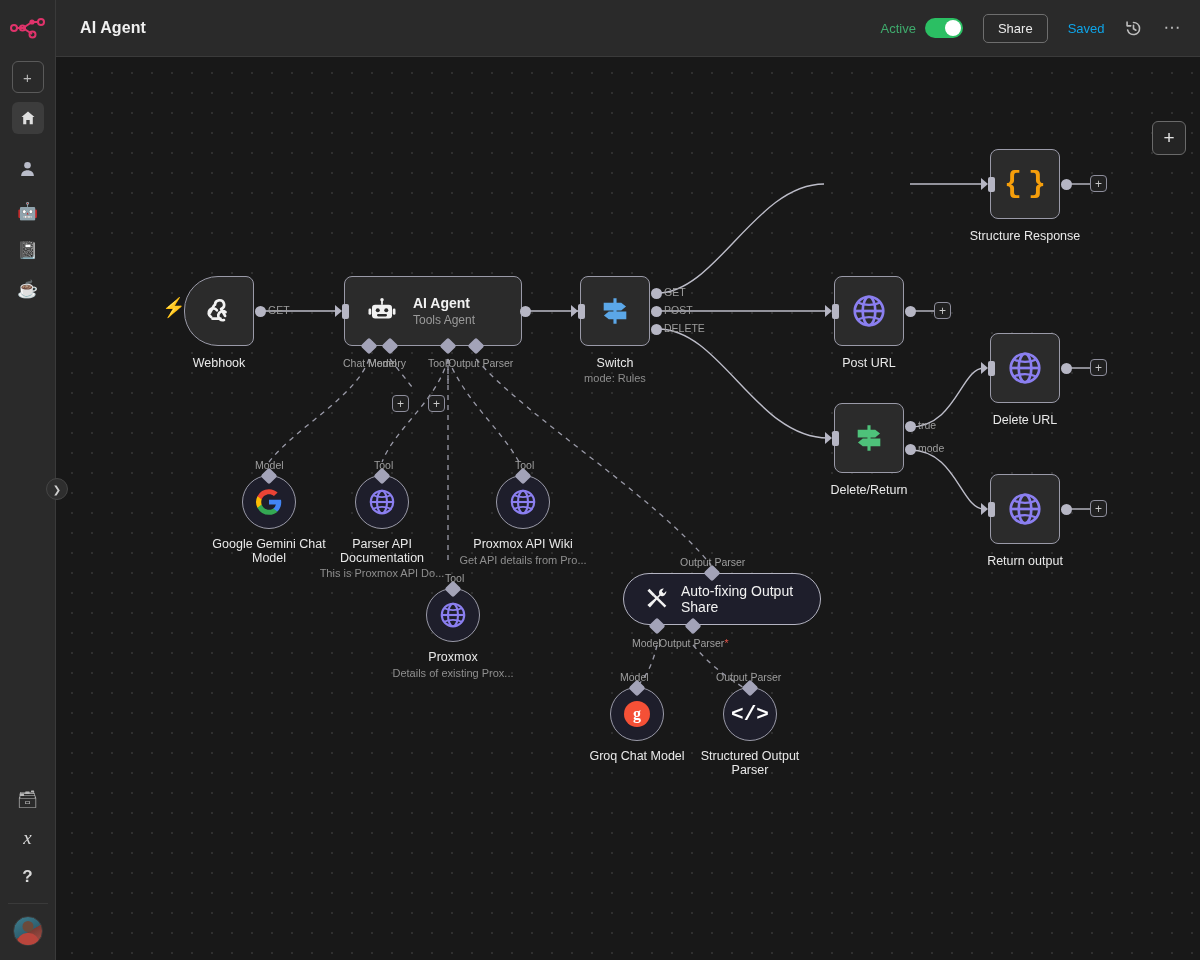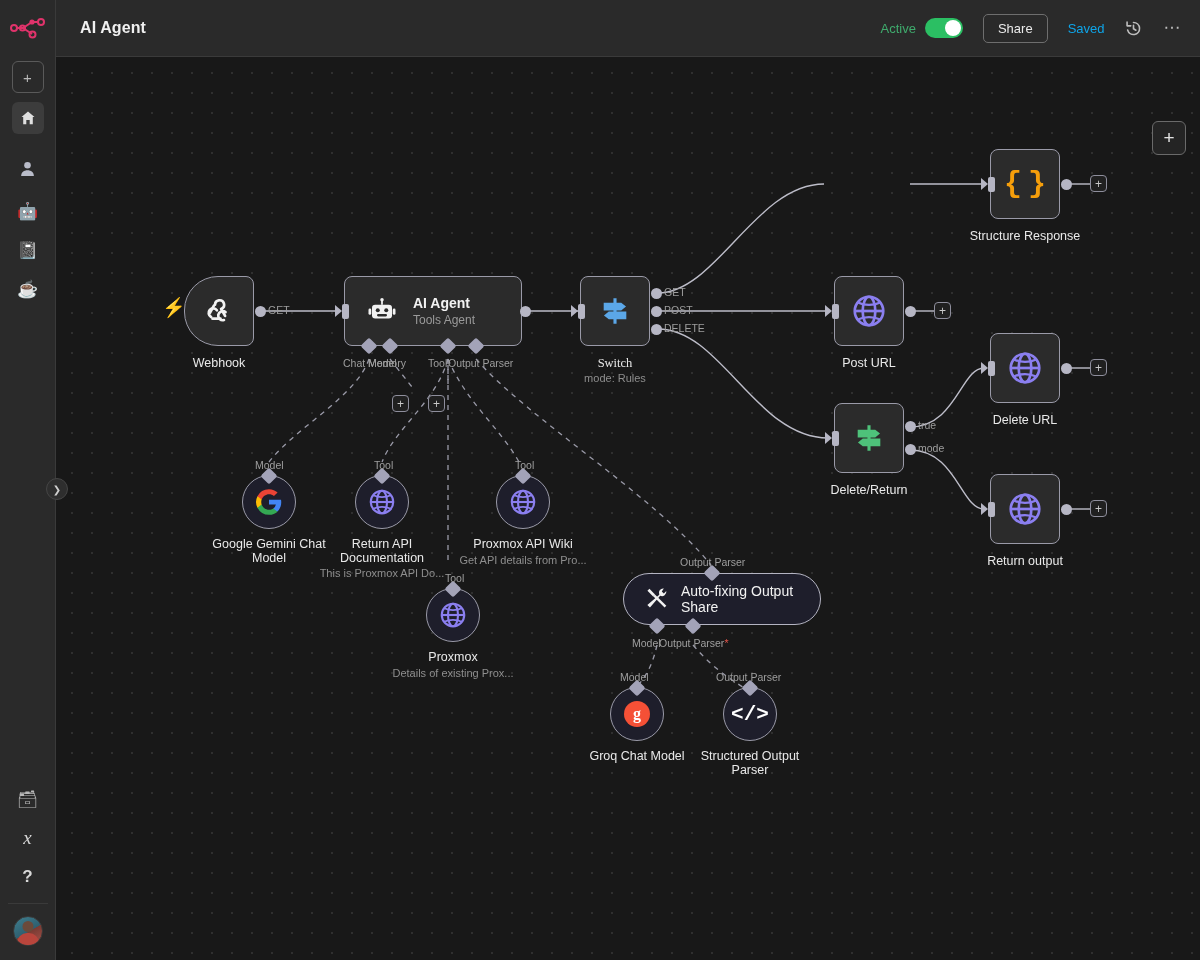--- a/index.html
+++ b/index.html
@@ -389,21 +389,21 @@
           <path d="M4 6.2h12.4l3.4 2.7-3.4 2.7H4z" fill="#5ba7e8"></path>
           <path d="M20 12.4H7.6l-3.4 2.7 3.4 2.7H20z" fill="#5ba7e8"></path>
         </svg>
       </div>
       <div class="port" style="left:71px; top:12px;"></div>
       <div class="port-label" style="left:84px; top:10px;">GET</div>
       <div class="port" style="left:71px; top:30px;"></div>
       <div class="port-label" style="left:84px; top:28px;">POST</div>
       <div class="port" style="left:71px; top:48px;"></div>
       <div class="port-label" style="left:84px; top:46px;">DELETE</div>
-      <div class="nlabel" style="top:80px;font-family:Liberation Serif, serif;">Switch</div>
+      <div class="nlabel" style="top:80px;">Switch</div>
       <div class="nsub" style="top:96px;">mode: Rules</div>
     </div>
 
 
     <div class="node" style="left:934px; top:92px;">
       <div class="arrow-in" style="left:-9px; top:29px;"></div>
       <div class="port-in" style="left:-2px; top:28px;"></div>
       <div class="nbox">
         <span class="ic-brace">{ }</span>
       </div>
@@ -503,21 +503,21 @@
       <div class="port-label" style="left:19px; top:-16px;">Tool</div>
       <div class="diamond" style="left:21px; top:-5px;"></div>
       <div class="ncircle">
         <svg width="30" height="30" viewBox="0 0 24 24">
           <circle cx="12" cy="12" r="9" fill="none" stroke="#8b7ff0" stroke-width="1.7"></circle>
           <ellipse cx="12" cy="12" rx="4" ry="9" fill="none" stroke="#8b7ff0" stroke-width="1.7"></ellipse>
           <line x1="3" y1="12" x2="21" y2="12" stroke="#8b7ff0" stroke-width="1.7"></line>
           <path d="M5 6.6c4 2 10 2 14 0M5 17.4c4-2 10-2 14 0" fill="none" stroke="#8b7ff0" stroke-width="1.5"></path>
         </svg>
       </div>
-      <div class="nlabel wrap" style="top:62px;">Return API Documentation</div>
+      <div class="nlabel wrap" style="top:62px;">Parser API Documentation</div>
       <div class="nsub clip" style="top:92px;">This is Proxmox API Do...</div>
     </div>
 
     <div class="node" style="left:440px; top:418px;">
       <div class="port-label" style="left:19px; top:-16px;">Tool</div>
       <div class="diamond" style="left:21px; top:-5px;"></div>
       <div class="ncircle">
         <svg width="30" height="30" viewBox="0 0 24 24">
           <circle cx="12" cy="12" r="9" fill="none" stroke="#8b7ff0" stroke-width="1.7"></circle>
           <ellipse cx="12" cy="12" rx="4" ry="9" fill="none" stroke="#8b7ff0" stroke-width="1.7"></ellipse>

